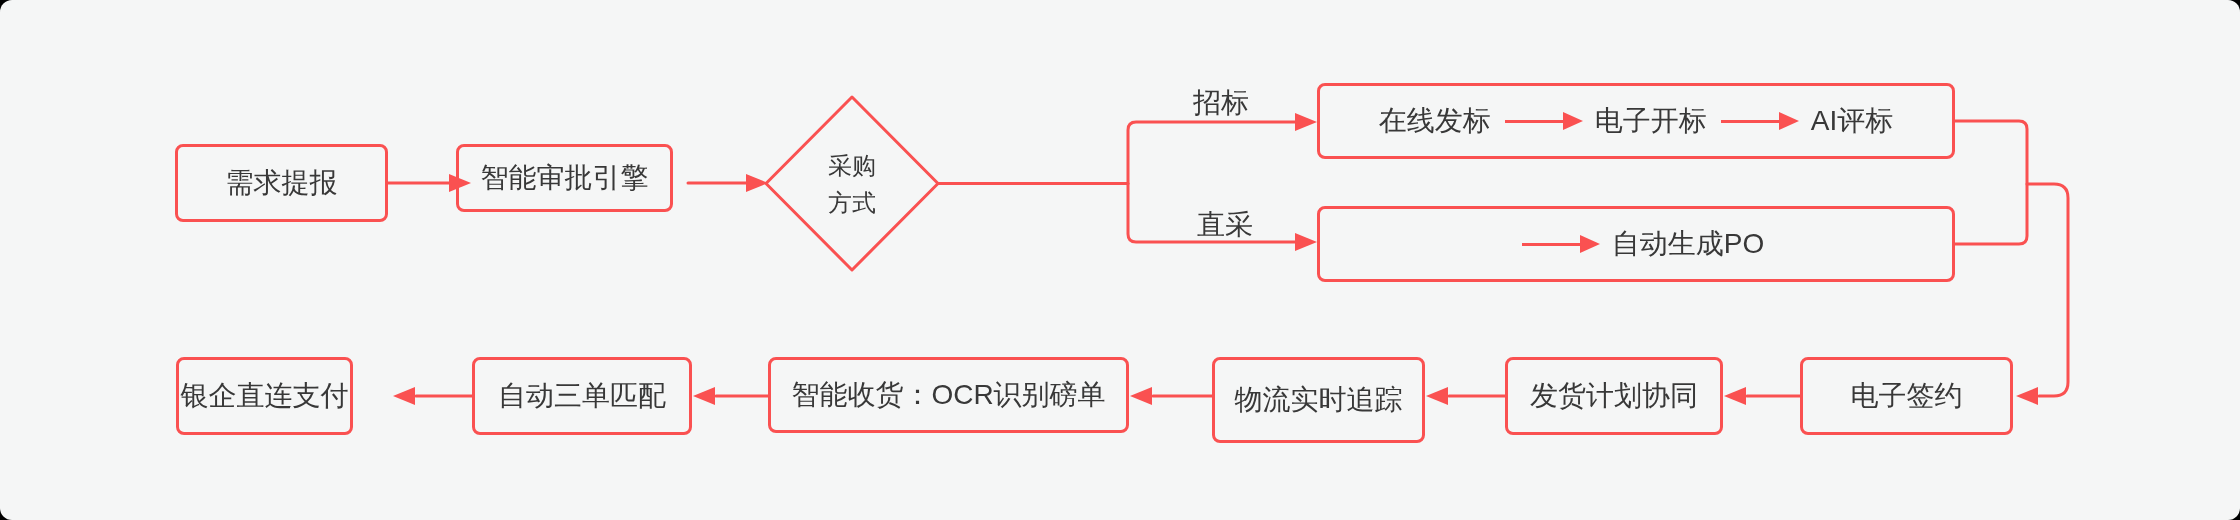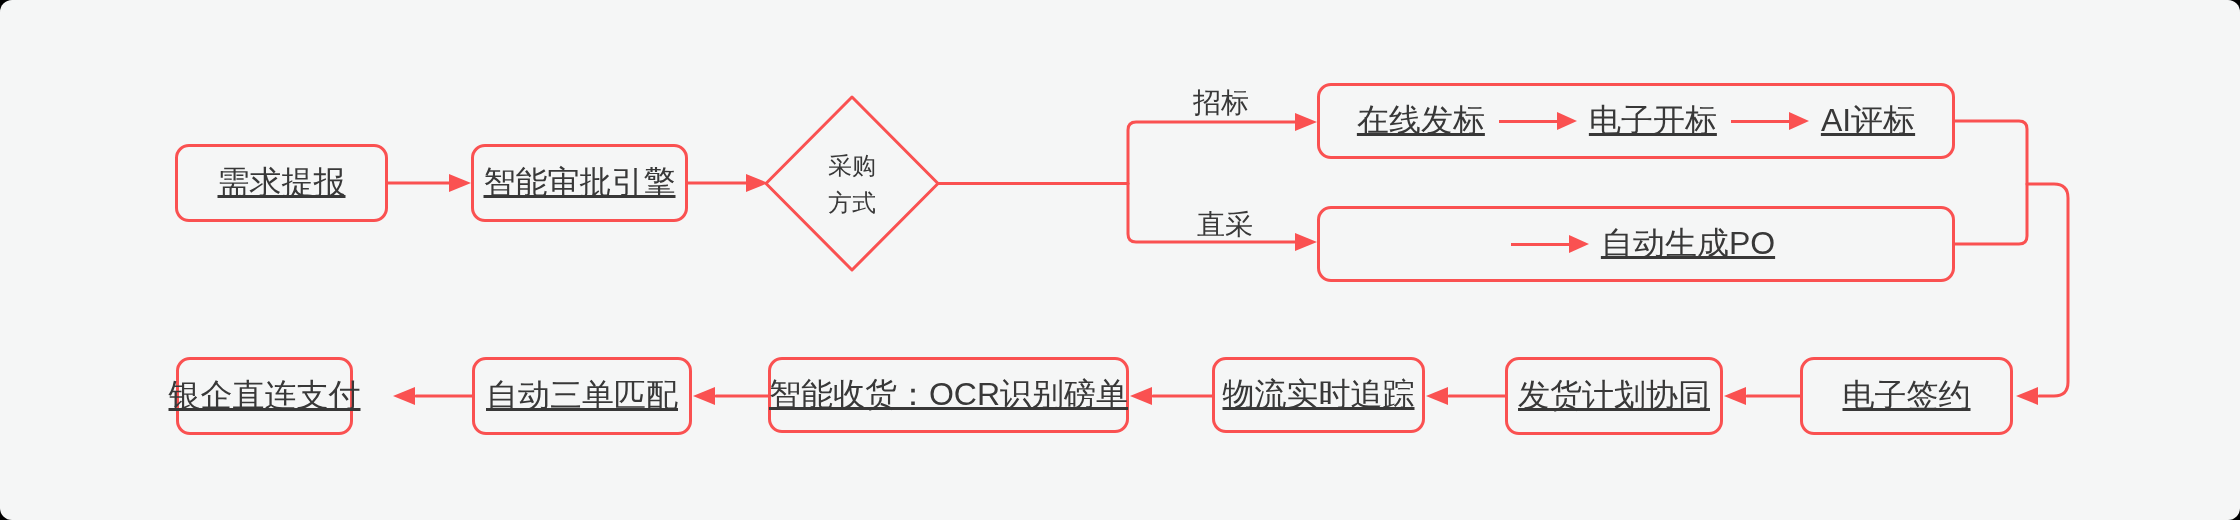--- a/index.html
+++ b/index.html
@@ -17,23 +17,23 @@
     overflow:hidden;
     font-family:"Liberation Sans","DejaVu Sans",sans-serif;
   }
   .connector-layer{position:absolute;left:0;top:0;width:2240px;height:520px;}
   .edge{fill:none;stroke:var(--accent);stroke-width:3;stroke-linecap:round;}
   .head{fill:var(--accent);stroke:none;}
   .diamond{fill:var(--bg);stroke:var(--accent);stroke-width:3;stroke-linejoin:round;}
   .node{
     position:absolute;box-sizing:border-box;
     display:flex;align-items:center;justify-content:center;
-    border:3px solid var(--accent);border-radius:14px;
+    border:3px solid var(--accent);border-radius:8px;
     background:transparent;
-    font-size:32px;color:var(--text);white-space:nowrap;text-decoration:underline;
+    font-size:28px;color:var(--text);white-space:nowrap;
   }
   .decision-text{
     position:absolute;left:782px;top:145px;width:140px;height:78px;
     display:flex;align-items:center;justify-content:center;
     text-align:center;font-size:24px;line-height:37px;color:var(--text);
     white-space:pre-line;
   }
   .edge-label{
     position:absolute;width:110px;text-align:center;
     font-size:28px;color:var(--text);white-space:nowrap;
@@ -89,21 +89,21 @@
     <path class="edge" d="M768,396 H716"></path>
     <polygon class="head" points="693,396 715,387 715,405"></polygon>
 
     <path class="edge" d="M472,396 H416"></path>
     <polygon class="head" points="393,396 415,387 415,405"></polygon>
   </svg>
 
   <div class="node" style="left:175px;top:144px;width:213px;height:78px">
     <span>需求提报</span>
   </div>
-  <div class="node" style="left:471px;top:144px;width:217px;height:78px">
+  <div class="node" style="left:456px;top:144px;width:217px;height:68px">
     <span>智能审批引擎</span>
   </div>
 
   <div class="decision-text">采购
 方式</div>
 
   <div class="edge-label" style="left:1166px;top:84px">招标</div>
   <div class="edge-label" style="left:1170px;top:206px">直采</div>
 
   <div class="node" style="left:1317px;top:83px;width:638px;height:76px">
@@ -121,21 +121,21 @@
 
   <div class="node" style="left:176px;top:357px;width:177px;height:78px">
     <span>银企直连支付</span>
   </div>
   <div class="node" style="left:472px;top:357px;width:220px;height:78px">
     <span>自动三单匹配</span>
   </div>
   <div class="node" style="left:768px;top:357px;width:361px;height:76px">
     <span>智能收货：OCR识别磅单</span>
   </div>
-  <div class="node" style="left:1212px;top:357px;width:213px;height:76px">
+  <div class="node" style="left:1212px;top:357px;width:213px;height:86px">
     <span>物流实时追踪</span>
   </div>
   <div class="node" style="left:1505px;top:357px;width:218px;height:78px">
     <span>发货计划协同</span>
   </div>
   <div class="node" style="left:1800px;top:357px;width:213px;height:78px">
     <span>电子签约</span>
   </div>
 
 </div>

